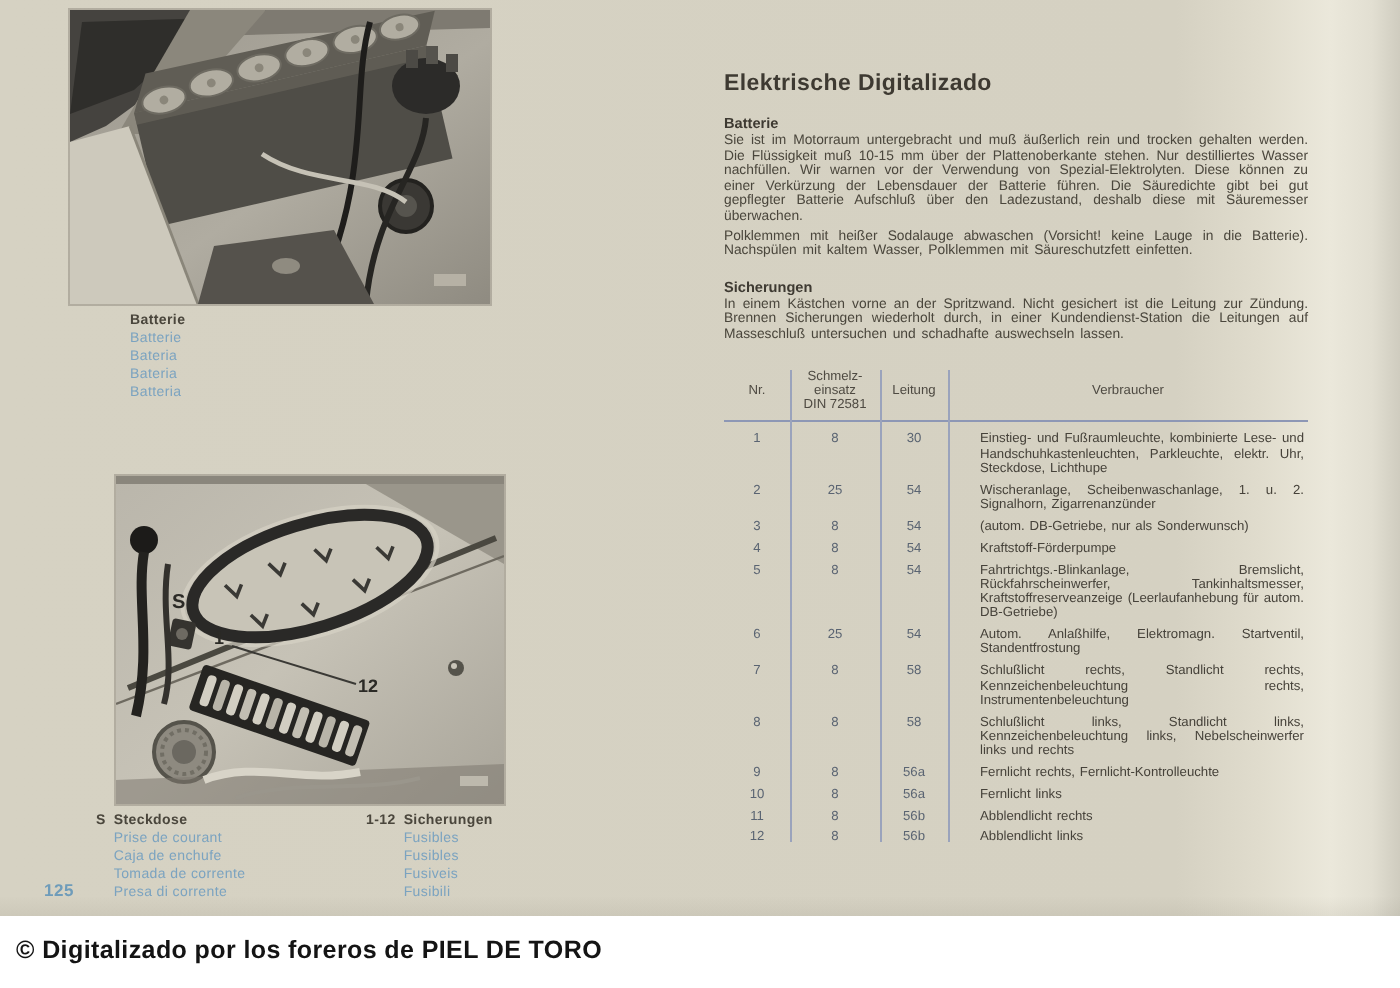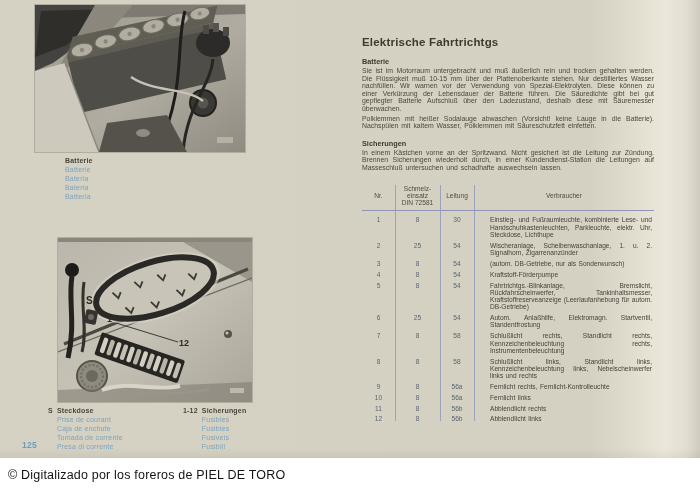--- a/index.html
+++ b/index.html
@@ -48,21 +48,21 @@
   .vr1{left:33px;} .vr2{left:78px;} .vr3{left:112px;}
   .thead{display:grid;grid-template-columns:33px 45px 34px 1fr;border-bottom:1px solid #8d97b5;padding-bottom:4px;}
   .thead .hc{display:flex;flex-direction:column;align-items:center;justify-content:center;text-align:center;color:#4e4a42;}
   .thead .hc span{display:block;}
   .tbody{padding-top:5px;}
   .trow{display:grid;grid-template-columns:33px 45px 34px 1fr;margin-bottom:3.5px;}
   .trow .c-nr,.trow .c-sch,.trow .c-lei{text-align:center;color:#5a6472;}
   .trow .c-verb{padding-left:16px;padding-right:2px;text-align:justify;word-spacing:.6px;color:#46423a;}
 
   
-  .strip{position:absolute;left:0;top:458px;width:700px;height:36px;background:#ffffff;}
+  .strip{position:absolute;left:0;top:458px;width:700px;height:36px;background:#ffffff;font-weight:bold;}
   .strip .wm{position:absolute;left:8px;top:10px;font-size:12.5px;color:#141414;letter-spacing:.2px;}
 </style>
 </head>
 <body>
 
 <div class="scan">
   <div class="page">
 
     <div class="photo photo1">
       <svg width="210" height="147" viewBox="0 0 210 147">
@@ -208,21 +208,21 @@
           <div class="cap-blue">Fusibles</div>
           <div class="cap-blue">Fusiveis</div>
           <div class="cap-blue">Fusibili</div>
         </div>
       </div>
     </div>
 
     <div class="pagenum">125</div>
 
     <div class="right-col">
-      <h1 class="doc-title">Elektrische Fahrtrichtgs</h1>
+      <h1 class="doc-title">Elektrische Digitalizado</h1>
 
       <h2 class="subhead">Batterie</h2>
       <p class="para">Sie ist im Motorraum untergebracht und muß äußerlich rein und trocken gehalten werden. Die Flüssigkeit muß 10-15 mm über der Plattenoberkante stehen. Nur destilliertes Wasser nachfüllen. Wir warnen vor der Verwendung von Spezial-Elektrolyten. Diese können zu einer Verkürzung der Lebensdauer der Batterie führen. Die Säuredichte gibt bei gut gepflegter Batterie Aufschluß über den Ladezustand, deshalb diese mit Säuremesser überwachen.</p>
       <p class="para">Polklemmen mit heißer Sodalauge abwaschen (Vorsicht! keine Lauge in die Batterie). Nachspülen mit kaltem Wasser, Polklemmen mit Säureschutzfett einfetten.</p>
 
       <h2 class="subhead">Sicherungen</h2>
       <p class="para">In einem Kästchen vorne an der Spritzwand. Nicht gesichert ist die Leitung zur Zündung. Brennen Sicherungen wiederholt durch, in einer Kundendienst-Station die Leitungen auf Masseschluß untersuchen und schadhafte auswechseln lassen.</p>
 
       <div class="fuse-table">
         <div class="vr vr1"></div>

